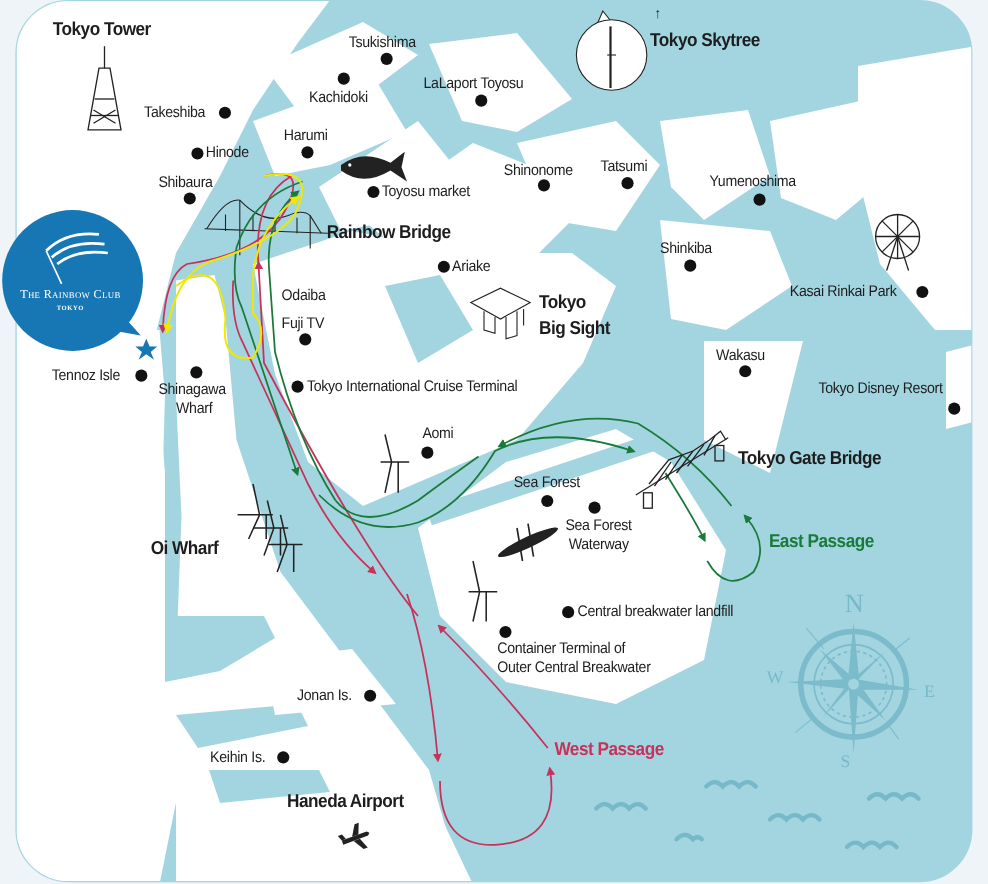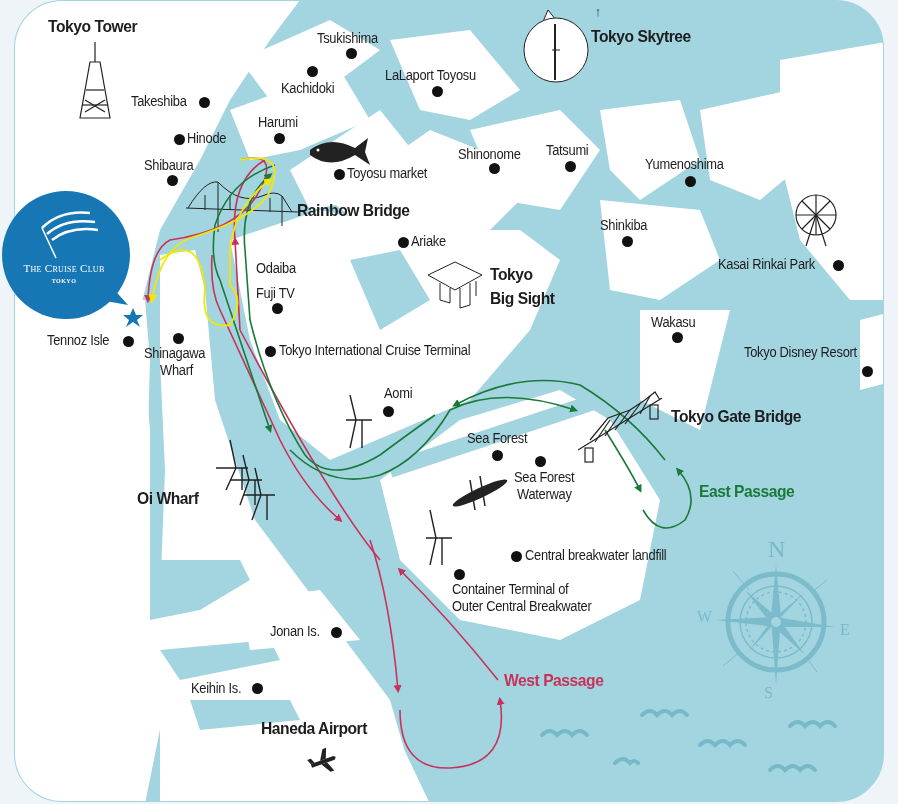--- a/index.html
+++ b/index.html
@@ -206,21 +206,21 @@
     <path d="M100,300 L128,305 L110,285 Z" fill="#1777b5"></path>
     <g fill="none" stroke="#fff" stroke-width="2.5">
       <path d="M42,228 Q60,210 90,213"></path>
       <path d="M47,234 Q65,218 95,222"></path>
       <path d="M52,240 Q70,226 98,230"></path>
       <path d="M42,228 L56,258" stroke-width="1.5"></path>
     </g>
   </g>
 </svg>
 
-<div class="logo-text" style="font-variant:small-caps;">The Cruise Club</div>
+<div class="logo-text" style="font-variant:small-caps;">The Rainbow Club</div>
 <div class="logo-sub">TOKYO</div>
 
 <div class="lbl bold" style="left:48px;top:18px;">Tokyo Tower</div>
 <div class="lbl" style="left:595px;top:5px;font-size:13px;">↑</div>
 <div class="lbl bold" style="left:591px;top:28px;">Tokyo Skytree</div>
 <div class="lbl bold" style="left:297px;top:202px;">Rainbow Bridge</div>
 <div class="lbl bold" style="left:490px;top:266px;">Tokyo</div>
 <div class="lbl bold" style="left:490px;top:290px;">Big Sight</div>
 <div class="lbl bold" style="left:671px;top:408px;">Tokyo Gate Bridge</div>
 <div class="lbl bold" style="left:137px;top:490px;">Oi Wharf</div>

